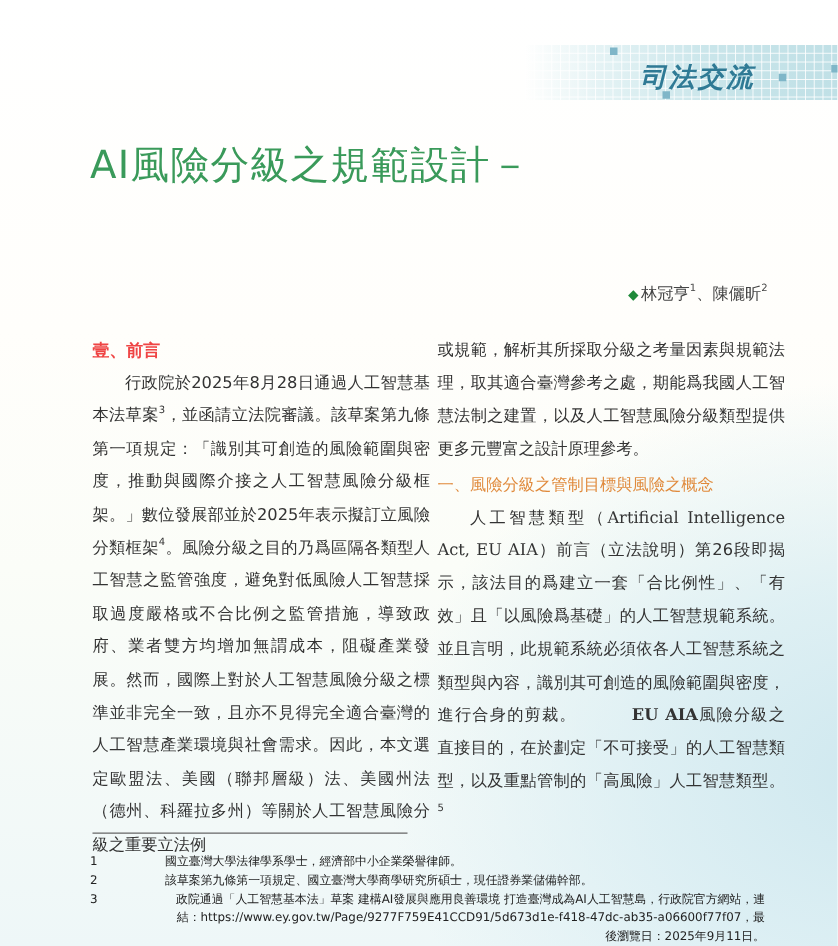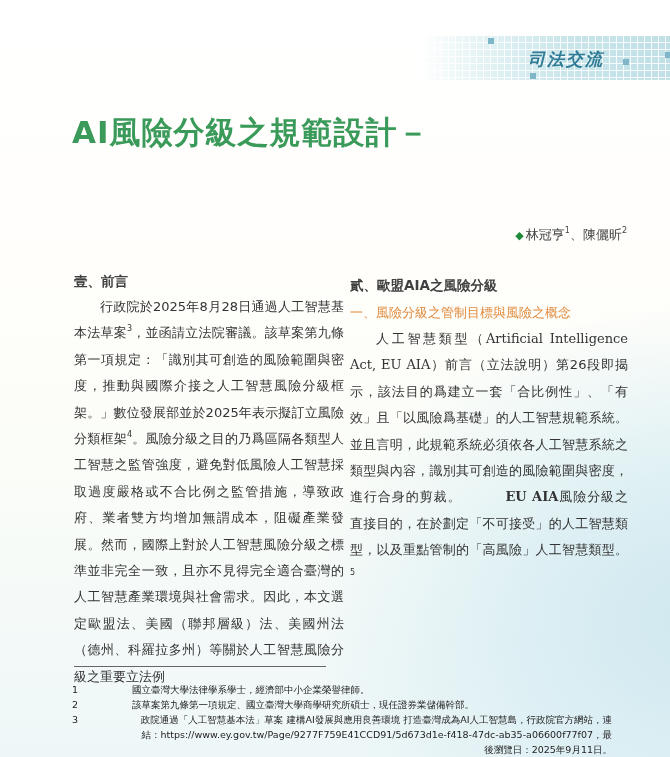--- a/index.html
+++ b/index.html
@@ -20,43 +20,43 @@
       position: absolute; inset: 0;
       background-image:
         linear-gradient(90deg, rgba(255,255,255,0.85) 1px, transparent 1px),
         linear-gradient(0deg, rgba(255,255,255,0.85) 1px, transparent 1px);
       background-size: 7px 7px;
     }
     .band .sq { position: absolute; width: 6px; height: 6px; background: #7fb6c8; }
     .band .label {
       position: absolute; right: 66px; top: 12px;
       font-family: "DejaVu Serif", "Liberation Serif", serif;
-      font-style: italic; font-weight: bold; font-size: 17px;
+      font-style: italic; font-weight: bold; font-size: 21px;
       color: #2f7a95; letter-spacing: 2px;
     }
     .title {
       position: absolute; left: 72px; top: 111px;
       font-family: "DejaVu Sans", sans-serif;
-      font-weight: 700; color: #3a9a5a; font-size: 31px; line-height: 42px;
+      font-weight: 400; color: #3a9a5a; font-size: 31px; line-height: 42px;
       letter-spacing: 1px;
     }
     .authors {
-      position: absolute; right: 43px; top: 226px;
+      position: absolute; right: 56px; top: 226px;
       font-size: 13px; color: #444;
     }
     .authors .dia { color: #1f8a3a; font-size: 11px; margin-right: 2px; }
     .authors sup { font-size: 8px; vertical-align: 6px; }
     .col {
       position: absolute; top: 268px; width: 270px;
       font-size: 13px; line-height: 26.4px; color: #333;
       text-align: justify;
     }
     .col.left { left: 74px; }
     .col.right { left: 350px; width: 278px; }
-    .h-green { color: #404040; font-weight: bold; font-size: 13.5px; line-height: 26px; }
+    .h-green { color: #ef4444; font-weight: bold; font-size: 13.5px; line-height: 26px; }
     .h-orange { color: #e08a3c; font-size: 13px; line-height: 26px; }
     .p { text-indent: 2em; }
     sup.fn { font-size: 8px; vertical-align: 6px; line-height: 0; }
     .rule {
       position: absolute; left: 74px; top: 666px; width: 252px; height: 1px; background: #666;
     }
     .footnotes {
       position: absolute; left: 72px; top: 682px; width: 540px;
       font-size: 9.5px; line-height: 15px; color: #222;
     }
@@ -84,21 +84,21 @@
 <div class="authors">
   <span class="dia">◆</span><span>林冠亨</span><sup>1</sup><span>、</span><span>陳儷昕</span><sup>2</sup>
 </div>
 
 <div class="col left">
   <div class="h-green">壹、前言</div>
   <div class="p"><span>行政院於2025年8月28日通過人工智慧基本法草案</span><sup class="fn">3</sup><span>，並函請立法院審議。該草案第九條第一項規定：「識別其可創造的風險範圍與密度，推動與國際介接之人工智慧風險分級框架。」數位發展部並於2025年表示擬訂立風險分類框架</span><sup class="fn">4</sup><span>。風險分級之目的乃爲區隔各類型人工智慧之監管強度，避免對低風險人工智慧採取過度嚴格或不合比例之監管措施，導致政府、業者雙方均增加無謂成本，阻礙產業發展。然而，國際上對於人工智慧風險分級之標準並非完全一致，且亦不見得完全適合臺灣的人工智慧產業環境與社會需求。因此，本文選定歐盟法、美國（聯邦層級）法、美國州法（德州、科羅拉多州）等關於人工智慧風險分級之重要立法例</span></div>
 </div>
 
 <div class="col right">
-  <div class="h-green" style="margin-top:4px;">貳、歐盟AIA之風險分級</div>
+  <div>或規範，解析其所採取分級之考量因素與規範法理，取其適合臺灣參考之處，期能爲我國人工智慧法制之建置，以及人工智慧風險分級類型提供更多元豐富之設計原理參考。</div>
   <div class="h-orange" style="margin-top:2px;">一、風險分級之管制目標與風險之概念</div>
   <div class="p"><span>人工智慧類型（</span><span class="serif">Artificial Intelligence Act, EU AIA</span><span>）前言（立法說明）第26段即揭示，該法目的爲建立一套「合比例性」、「有效」且「以風險爲基礎」的人工智慧規範系統。並且言明，此規範系統必須依各人工智慧系統之類型與內容，識別其可創造的風險範圍與密度，進行合身的剪裁。</span><span class="serif" style="font-weight:bold;margin-left:44px;">EU AIA</span><span>風險分級之直接目的，在於劃定「不可接受」的人工智慧類型，以及重點管制的「高風險」人工智慧類型。</span><sup class="fn">5</sup></div>
 </div>
 
 <div class="rule"></div>
 
 <div class="footnotes">
   <div class="fnrow">
     <span class="num">1</span>
     <span class="txt">國立臺灣大學法律學系學士，經濟部中小企業榮譽律師。</span>

